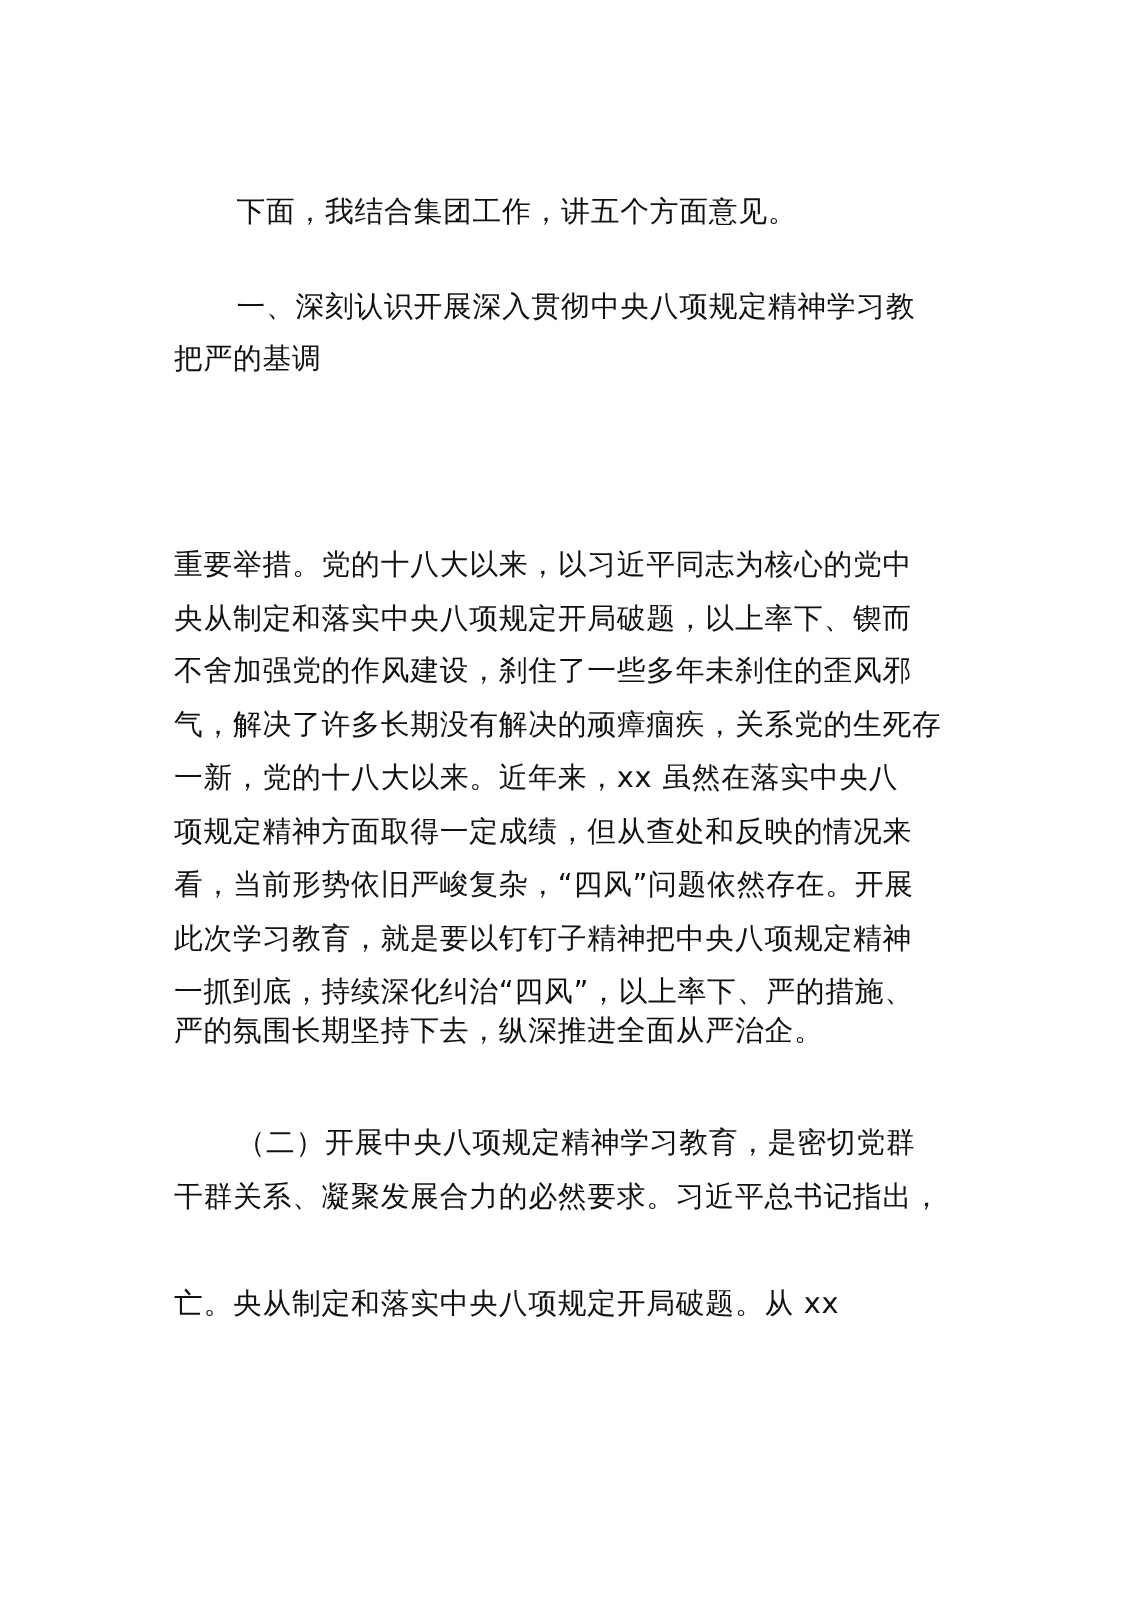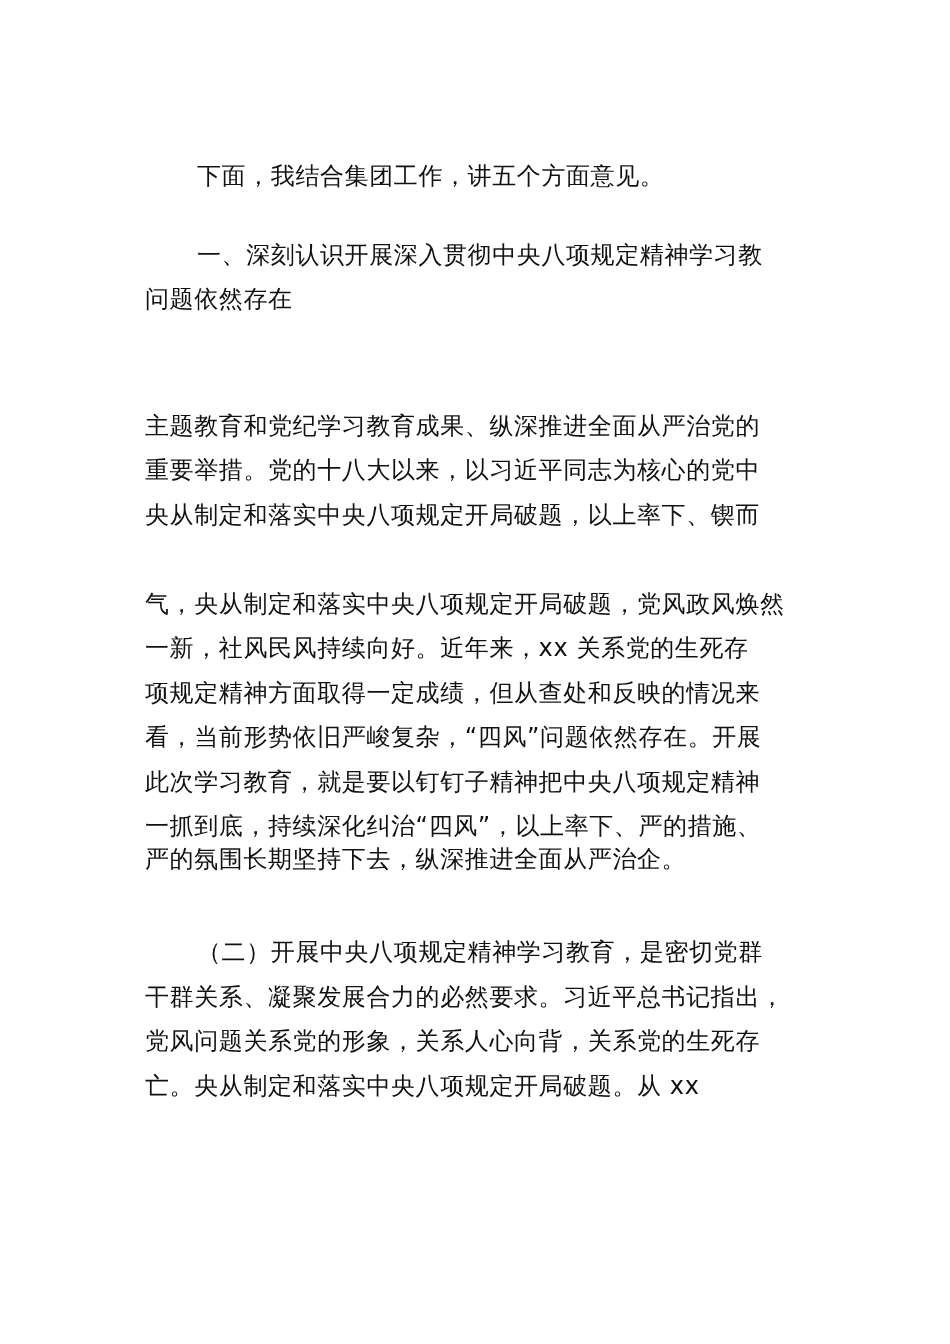--- a/index.html
+++ b/index.html
@@ -36,31 +36,30 @@
   }
 </style>
 </head>
 <body>
 
 <div class="page">
 
   <div class="line indent" style="top:161px">下面，我结合集团工作，讲五个方面意见。</div>
 
   <div class="line indent" style="top:240px">一、深刻认识开展深入贯彻中央八项规定精神学习教</div>
-  <div class="line" style="top:284px">问题依然存在</div>
+  <div class="line" style="top:284px">把严的基调</div>
 
-  <div class="line" style="top:411px">主题教育和党纪学习教育成果、纵深推进全面从严治党的</div>
   <div class="line" style="top:455px">重要举措。党的十八大以来，以习近平同志为核心的党中</div>
   <div class="line" style="top:500px">央从制定和落实中央八项规定开局破题，以上率下、锲而</div>
-  <div class="line" style="top:589px">气，央从制定和落实中央八项规定开局破题，党风政风焕然</div>
-  <div class="line" style="top:633px">一新，社风民风持续向好。近年来，xx 关系党的生死存</div>
+  <div class="line" style="top:544px">不舍加强党的作风建设，刹住了一些多年未刹住的歪风邪</div>
+  <div class="line" style="top:589px">气，解决了许多长期没有解决的顽瘴痼疾，关系党的生死存</div>
+  <div class="line" style="top:633px">一新，党的十八大以来。近年来，xx 虽然在落实中央八</div>
   <div class="line" style="top:678px">项规定精神方面取得一定成绩，但从查处和反映的情况来</div>
   <div class="line" style="top:722px">看，当前形势依旧严峻复杂，“四风”问题依然存在。开展</div>
   <div class="line" style="top:767px">此次学习教育，就是要以钉钉子精神把中央八项规定精神</div>
   <div class="line" style="top:811px">一抓到底，持续深化纠治“四风”，以上率下、严的措施、</div>
   <div class="line" style="top:844px">严的氛围长期坚持下去，纵深推进全面从严治企。</div>
 
   <div class="line indent" style="top:937px">（二）开展中央八项规定精神学习教育，是密切党群</div>
   <div class="line" style="top:982px">干群关系、凝聚发展合力的必然要求。习近平总书记指出，</div>
-  <div class="line" style="top:1026px">党风问题关系党的形象，关系人心向背，关系党的生死存</div>
   <div class="line" style="top:1071px">亡。央从制定和落实中央八项规定开局破题。从 xx</div>
 
 </div>
 
 </body></html>

